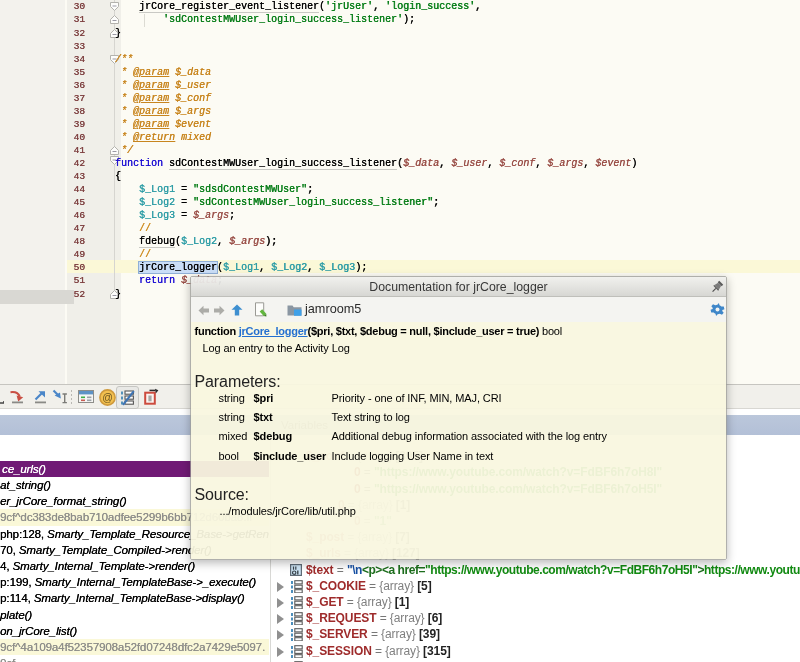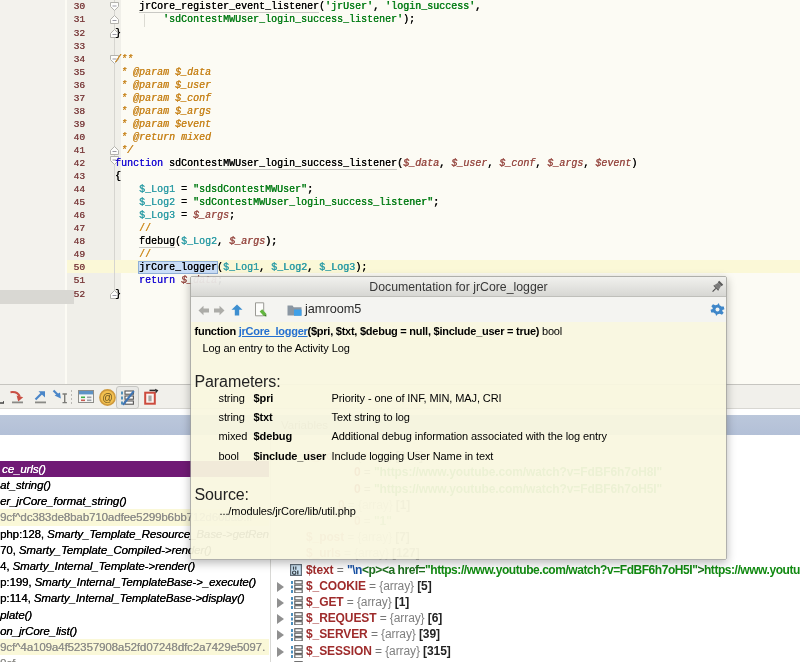--- a/index.html
+++ b/index.html
@@ -14,21 +14,21 @@
   #line50bg{position:absolute;left:66.5px;top:260px;width:733.5px;height:13.1px;background:#fbf8d7;}
   #foldline{position:absolute;left:114px;top:0;width:1px;height:296px;background:#d6d5d0;}
   .ln{position:absolute;width:45px;left:40px;text-align:right;font-family:"Liberation Mono",monospace;
       font-size:9.65px;line-height:13.05px;color:#7f4242;text-shadow:0.3px 0 currentColor;}
   .cl{position:absolute;left:115px;white-space:pre;font-family:"Liberation Mono",monospace;
       font-size:10px;line-height:13.05px;color:#000;text-shadow:0.3px 0 currentColor;}
   .kw{color:#1a0bd3;}
   .st{color:#067d17;}
   .cm{color:#cf8e25;}
   .doc{color:#c8851e;font-style:italic;}
-  .tag{color:#c8851e;font-style:italic;}
+  .tag{color:#c8851e;text-decoration:underline;font-style:italic;}
   .tv{color:#2e9da6;}
   .pr{color:#9a4f48;font-style:italic;}
   .fn{border-bottom:1px solid #c9c9c4;}
   .jrbox{background:#cadef7;box-shadow:0 0 0 1px #8fafd6;}
   .iguide{position:absolute;left:143.6px;top:14px;width:1px;height:12.7px;background:#dcdbd3;}
   
   .fm{position:absolute;left:110px;width:9px;height:9px;}
   
   #dtb{position:absolute;left:0;top:384px;width:800px;height:25px;background:#f1f0eb;
        border-top:1px solid #c6c5c0;border-bottom:1px solid #d8d7d2;}

